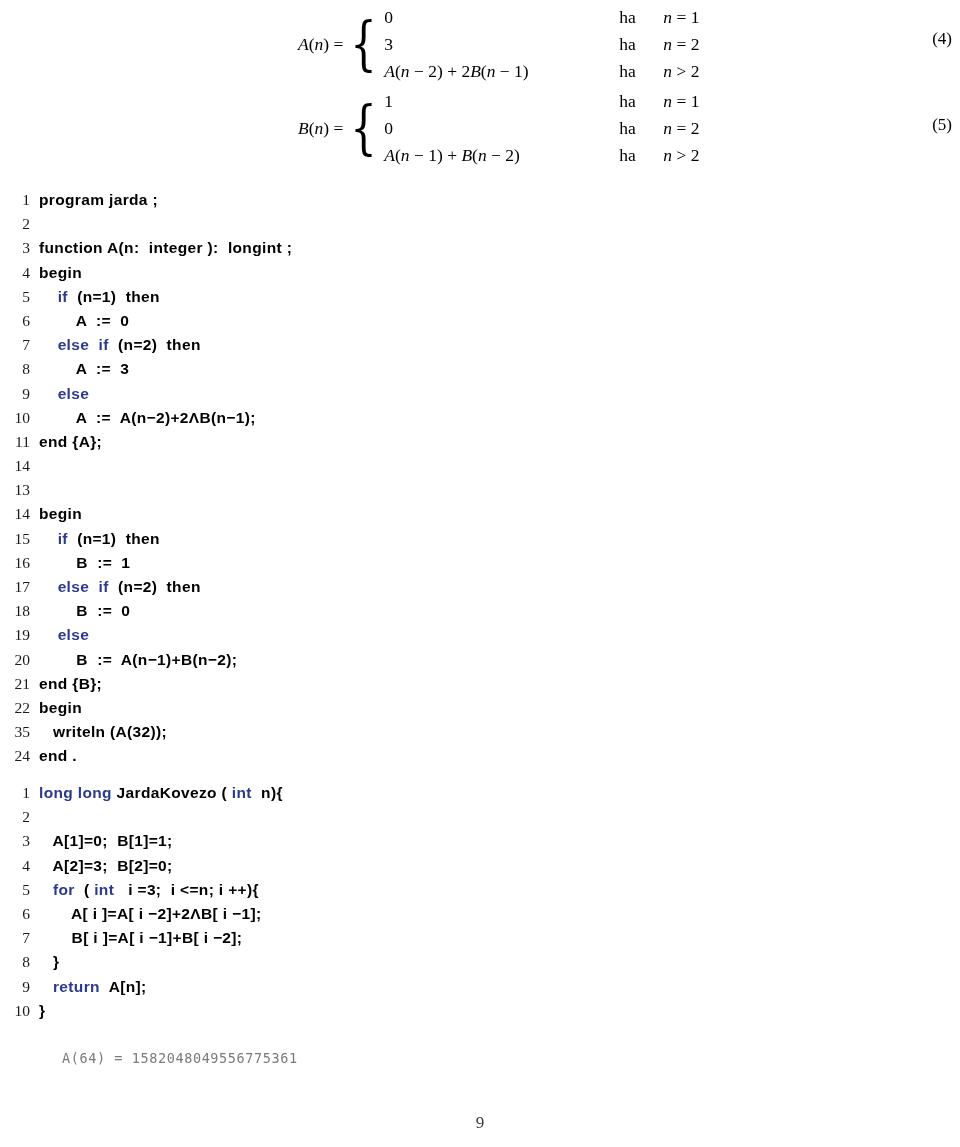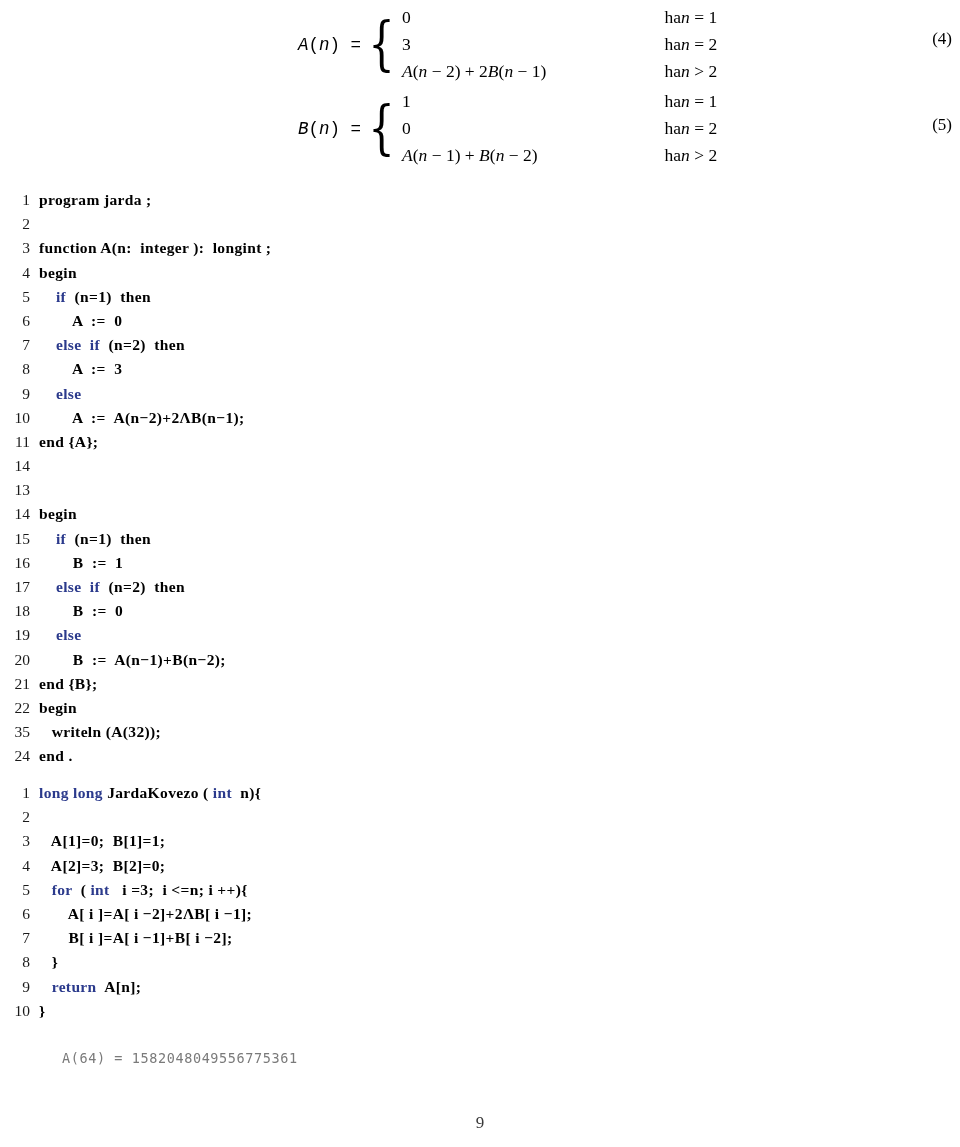--- a/index.html
+++ b/index.html
@@ -32,21 +32,20 @@
     margin-left: 298px;
     display: flex;
     align-items: center;
     font-size: 17.5px;
   }
   .eq-lhs {
     font-style: italic;
     font-size: 17.5px;
     white-space: nowrap;
     padding-right: 4px;
-    font-family: Liberation Mono, monospace;
   }
   .eq-lhs .up { font-style: normal; }
   .brace {
     font-family: "DejaVu Serif", serif;
     font-size: 58px;
     line-height: 0.92;
     font-weight: 300;
     transform: scaleX(0.72);
     margin: 0 0px 0 -2px;
     display: inline-block;
@@ -67,21 +66,20 @@
   .eq-val {
     width: 235px;
     font-style: italic;
     font-size: 17.5px;
   }
   .eq-val .up { font-style: normal; }
   .eq-ha {
     width: 44px;
     font-style: normal;
     font-size: 17.5px;
-    text-align: right;
   }
   .eq-cond {
     font-style: italic;
     font-size: 17.5px;
   }
   .eq-cond .up { font-style: normal; }
   .eq-number {
     position: absolute;
     right: 8px;
     font-size: 17px;
@@ -110,21 +108,21 @@
     width: 30px;
     text-align: right;
     padding-right: 9px;
     flex: 0 0 auto;
     font-size: 15.5px;
     font-weight: normal;
     color: #1a1a1a;
     font-family: "Liberation Serif", "DejaVu Serif", serif;
   }
   .codetext {
-    font-family: Liberation Serif, serif;
+    font-family: Liberation Sans, sans-serif;
     font-size: 15.5px;
     font-weight: bold;
     color: #000000;
     letter-spacing: 0.35px;
   }
   .kw {
     color: #2b3a8c;
     text-align: right;
   }
 

